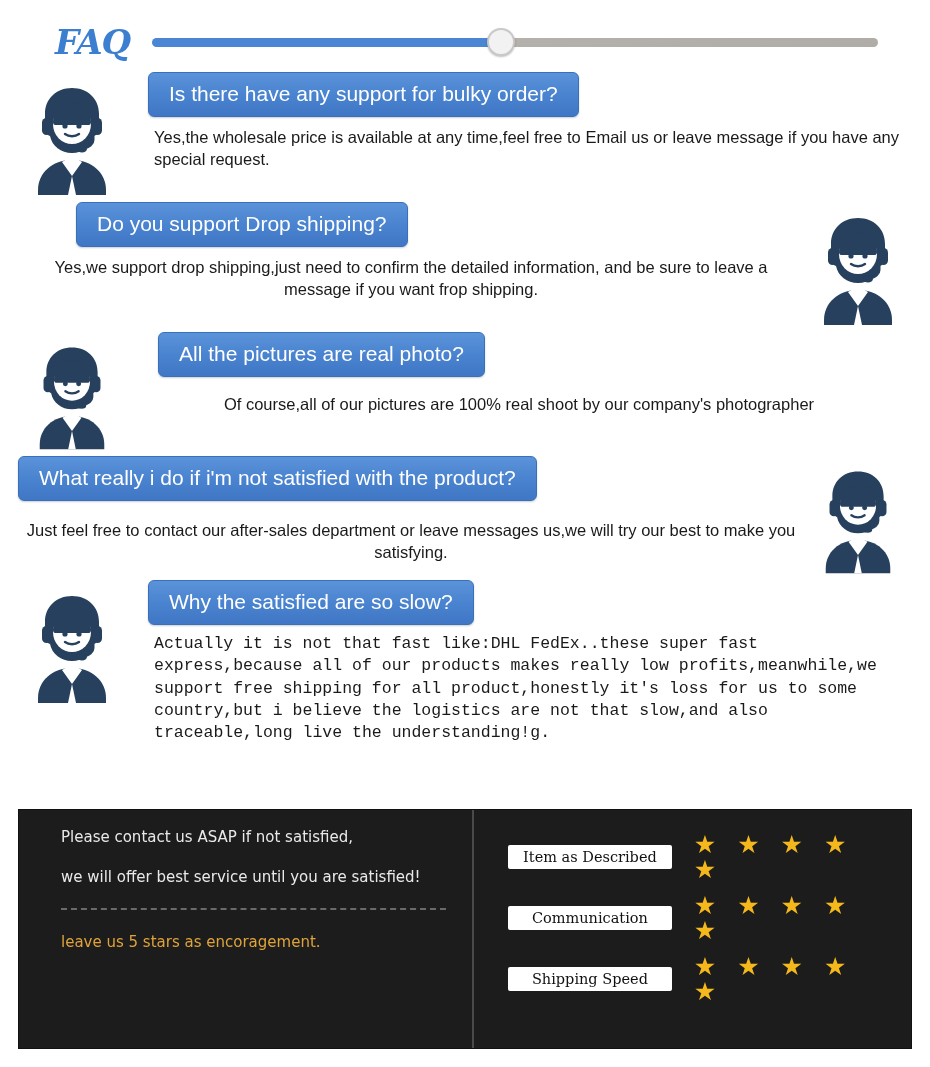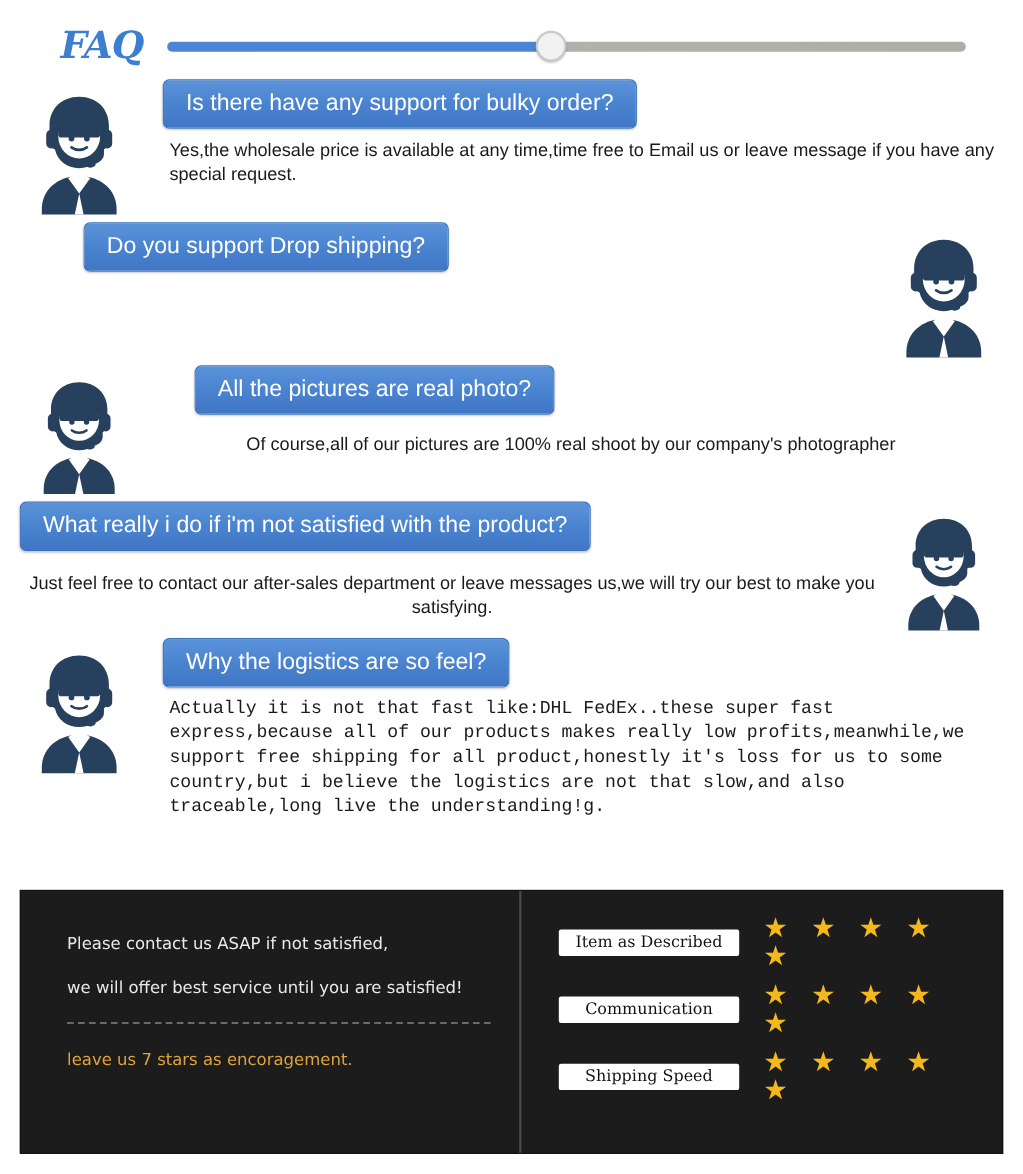--- a/index.html
+++ b/index.html
@@ -103,21 +103,21 @@
   }
   .answer.center { text-align: center; }
   .answer.left   { text-align: left; }
 
   .q1 .bubble { margin-left: 22px; }
   .q1 .answer { margin-left: 22px; }
 
   .q2 .bubble { margin-left: 58px; }
   .q2 .answer { margin-left: 0; text-align: center; }
 
-  .q3 .bubble { margin-left: 51px; }
+  .q3 .bubble { margin-left: 32px; }
   .q3 .answer { margin-top: 16px; text-align: center; }
 
   .q4 .bubble { margin-left: 0px; }
   .q4 .answer { margin-top: 18px; text-align: center; }
 
   .q5 .bubble { margin-left: 22px; }
   .q5 .answer { margin-left: 22px; margin-top: 8px; font-family: Liberation Mono, monospace; }
 
   
   .footer {
@@ -126,21 +126,21 @@
     right: 18px;
     bottom: 18px;
     height: 240px;
     background: #1c1c1c;
     display: flex;
     box-sizing: border-box;
     border: 1px solid #111;
   }
   .footer-left {
     flex: 0 0 455px;
-    padding: 38px 26px 20px 42px;
+    padding: 17px 26px 20px 42px;
     box-sizing: border-box;
     border-right: 2px solid #4a4a4a;
   }
   .f-line {
     color: #e9e9e9;
     font-size: 15px;
     line-height: 1.35;
     margin-bottom: 20px;
     font-family: "DejaVu Sans", sans-serif;
   }
@@ -216,21 +216,21 @@
           <rect x="69" y="38" width="9" height="17" rx="4.5" fill="#26405e"></rect>
           <path d="M69 52v8c0 4-4 7-9 8" stroke="#26405e" stroke-width="3" fill="none" stroke-linecap="round"></path>
           <ellipse cx="58" cy="69" rx="5" ry="3.4" fill="#26405e"></ellipse>
           <path d="M48 80c-20 0-34 13-34 30v5h68v-5c0-17-14-30-34-30z" fill="#26405e"></path>
           <path d="M38 82l10 14 10-14-5-3h-10z" fill="#ffffff"></path>
           <path d="M48 96l-4 19h8z" fill="#ffffff"></path>
         </svg>
       </div>
       <div class="faq-body">
         <div class="bubble">Is there have any support for bulky order?</div>
-        <div class="answer left">Yes,the wholesale price is available at any time,time free to Email us or leave message if you have any special request.</div>
+        <div class="answer left">Yes,the wholesale price is available at any time,feel free to Email us or leave message if you have any special request.</div>
       </div>
     </div>
   </div>
 
   <div class="faq-row q2">
     <div class="faq-inner right-avatar">
       <div class="avatar">
         <svg width="96" height="118" viewBox="0 0 96 118" xmlns="http://www.w3.org/2000/svg">
           <path d="M48 8c-16 0-27 11-27 26v14c0 4 2 7 5 8 2 10 11 17 22 17s20-7 22-17c3-1 5-4 5-8V34C75 19 64 8 48 8z" fill="#26405e"></path>
           <ellipse cx="48" cy="44" rx="19" ry="20" fill="#ffffff"></ellipse>
@@ -242,20 +242,21 @@
           <rect x="69" y="38" width="9" height="17" rx="4.5" fill="#26405e"></rect>
           <path d="M69 52v8c0 4-4 7-9 8" stroke="#26405e" stroke-width="3" fill="none" stroke-linecap="round"></path>
           <ellipse cx="58" cy="69" rx="5" ry="3.4" fill="#26405e"></ellipse>
           <path d="M48 80c-20 0-34 13-34 30v5h68v-5c0-17-14-30-34-30z" fill="#26405e"></path>
           <path d="M38 82l10 14 10-14-5-3h-10z" fill="#ffffff"></path>
           <path d="M48 96l-4 19h8z" fill="#ffffff"></path>
         </svg>
       </div>
       <div class="faq-body">
         <div class="bubble">Do you support Drop shipping?</div>
+        <div class="answer center">Yes,we support drop shipping,just need to confirm the detailed information, and be sure to leave a message if you want frop shipping.</div>
       </div>
     </div>
   </div>
 
   <div class="faq-row q3">
     <div class="faq-inner">
       <div class="avatar">
         <svg width="96" height="112" viewBox="0 0 96 118" xmlns="http://www.w3.org/2000/svg">
           <path d="M48 8c-16 0-27 11-27 26v14c0 4 2 7 5 8 2 10 11 17 22 17s20-7 22-17c3-1 5-4 5-8V34C75 19 64 8 48 8z" fill="#26405e"></path>
           <ellipse cx="48" cy="44" rx="19" ry="20" fill="#ffffff"></ellipse>
@@ -318,34 +319,34 @@
           <rect x="18" y="38" width="9" height="17" rx="4.5" fill="#26405e"></rect>
           <rect x="69" y="38" width="9" height="17" rx="4.5" fill="#26405e"></rect>
           <path d="M69 52v8c0 4-4 7-9 8" stroke="#26405e" stroke-width="3" fill="none" stroke-linecap="round"></path>
           <ellipse cx="58" cy="69" rx="5" ry="3.4" fill="#26405e"></ellipse>
           <path d="M48 80c-20 0-34 13-34 30v5h68v-5c0-17-14-30-34-30z" fill="#26405e"></path>
           <path d="M38 82l10 14 10-14-5-3h-10z" fill="#ffffff"></path>
           <path d="M48 96l-4 19h8z" fill="#ffffff"></path>
         </svg>
       </div>
       <div class="faq-body">
-        <div class="bubble">Why the logistics are so feel?</div>
+        <div class="bubble">Why the satisfied are so slow?</div>
         <div class="answer left">Actually it is not that fast like:DHL FedEx..these super fast express,because all of our products makes really low profits,meanwhile,we support free shipping for all product,honestly it's loss for us to some country,but i believe the logistics are not that slow,and also traceable,long live the understanding!g.</div>
       </div>
     </div>
   </div>
 
 </div>
 
 <div class="footer">
   <div class="footer-left">
     <div class="f-line">Please contact us ASAP if not satisfied,</div>
     <div class="f-line">we will offer best service until you are satisfied!</div>
     <div class="f-divider"></div>
-    <div class="f-line gold">leave us 7 stars as encoragement.</div>
+    <div class="f-line gold">leave us 5 stars as encoragement.</div>
   </div>
   <div class="footer-right">
 
     <div class="rating-row">
       <div class="rating-label">Item as Described</div>
       <div class="stars">★ ★ ★ ★ ★</div>
     </div>
     <div class="rating-row">
       <div class="rating-label">Communication</div>
       <div class="stars">★ ★ ★ ★ ★</div>

